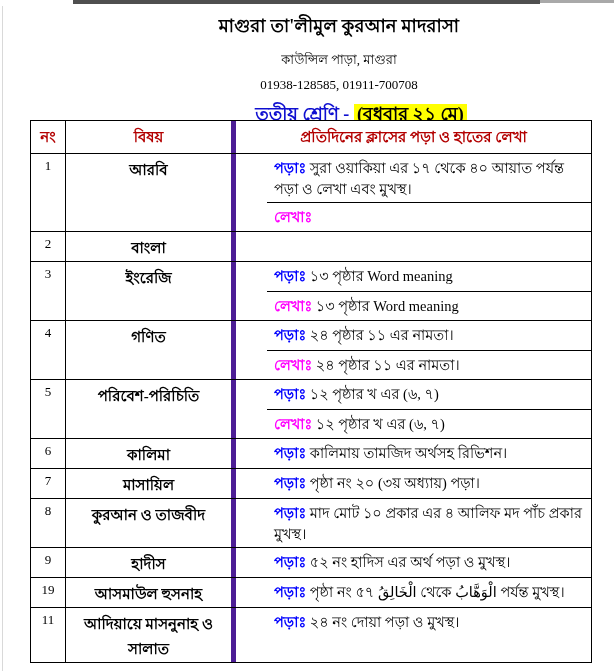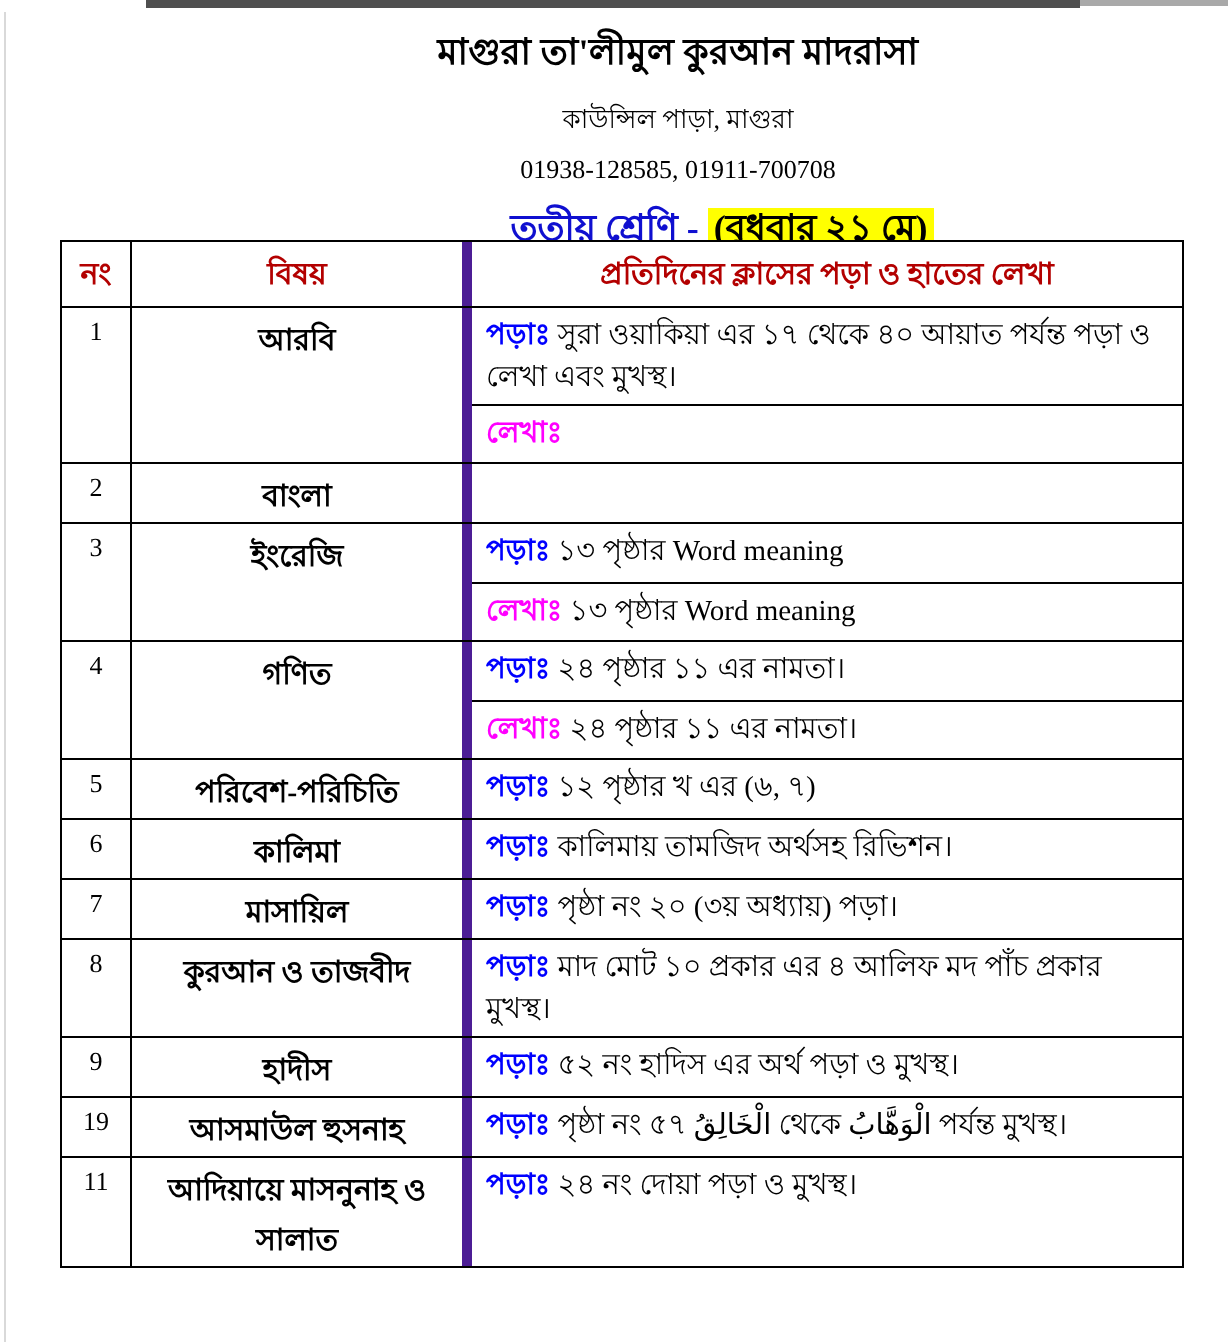--- a/index.html
+++ b/index.html
@@ -31,21 +31,21 @@
     font-size:15px;padding:4px 2px 3px 2px;box-sizing:border-box;
   }
   .c1{width:35px;border-right:1px solid #000;flex:none;}
   .c2{width:170px;border-right:5px solid #4c1d95;flex:none;}
   .c3{flex:1;min-width:0;}
   .trow{display:flex;border-bottom:1px solid #000;}
   .trow:last-child{border-bottom:none;}
   .td{box-sizing:border-box;}
   .num-cell{font-size:13px;text-align:center;padding-top:4px;font-family:"Liberation Serif","DejaVu Serif",serif;}
   .subject-cell{font-size:15px;font-weight:bold;text-align:center;padding-top:4px;}
-  .lesson-col{display:flex;flex-direction:column;}
+  .lesson-col{display:flex;flex-direction:column;margin-left:31px;}
   .subline{
     min-height:29px;box-sizing:border-box;padding:4px 6px 2px 7px;
     font-size:14.5px;line-height:21px;flex:1;
   }
   .subline + .subline{border-top:1px solid #000;flex:none;}
   .lbl{font-weight:bold;}
   .lbl.read{color:#0000ff;}
   .lbl.write{color:#ff00ff;}
 </style>
 </head>
@@ -98,20 +98,21 @@
         <div class="td c3 lesson-col">
           <div class="subline"><div class="lbl read" style="display: inline;">পড়াঃ</div> <div class="txt" style="display: inline;">২৪ পৃষ্ঠার ১১ এর নামতা।</div></div>
           <div class="subline"><div class="lbl write" style="display: inline;">লেখাঃ</div> <div class="txt" style="display: inline;">২৪ পৃষ্ঠার ১১ এর নামতা।</div></div>
         </div>
       </div>
       <div class="trow">
         <div class="td c1 num-cell">5</div>
         <div class="td c2 subject-cell">পরিবেশ-পরিচিতি</div>
         <div class="td c3 lesson-col">
           <div class="subline"><div class="lbl read" style="display: inline;">পড়াঃ</div> <div class="txt" style="display: inline;">১২ পৃষ্ঠার খ এর (৬, ৭)</div></div>
+          <div class="subline"><div class="lbl write" style="display: inline;">লেখাঃ</div> <div class="txt" style="display: inline;">১২ পৃষ্ঠার খ এর (৬, ৭)</div></div>
         </div>
       </div>
       <div class="trow">
         <div class="td c1 num-cell">6</div>
         <div class="td c2 subject-cell">কালিমা</div>
         <div class="td c3 lesson-col">
           <div class="subline"><div class="lbl read" style="display: inline;">পড়াঃ</div> <div class="txt" style="display: inline;">কালিমায় তামজিদ অর্থসহ রিভিশন।</div></div>
         </div>
       </div>
       <div class="trow">

